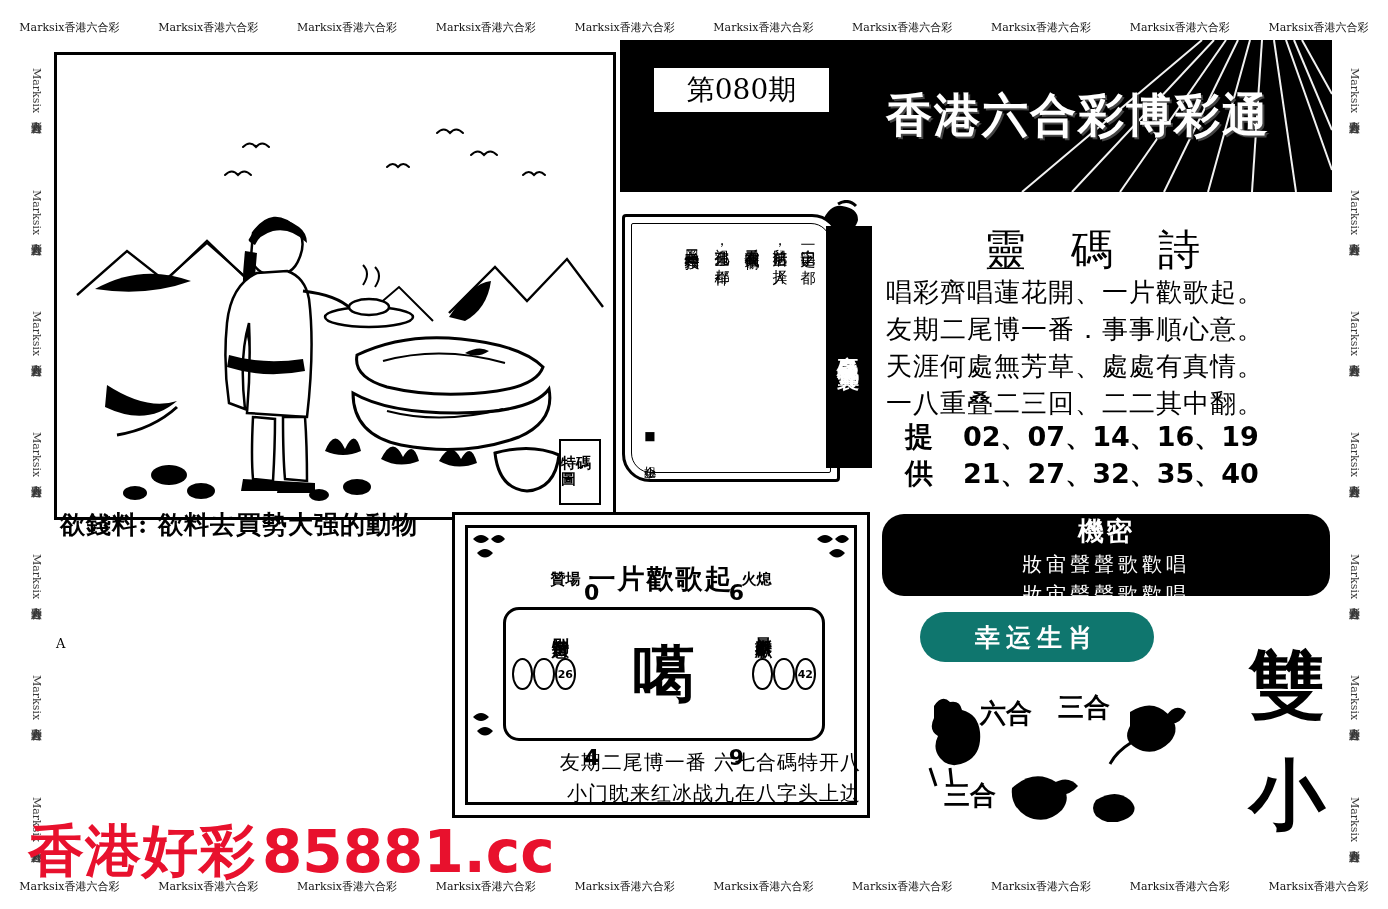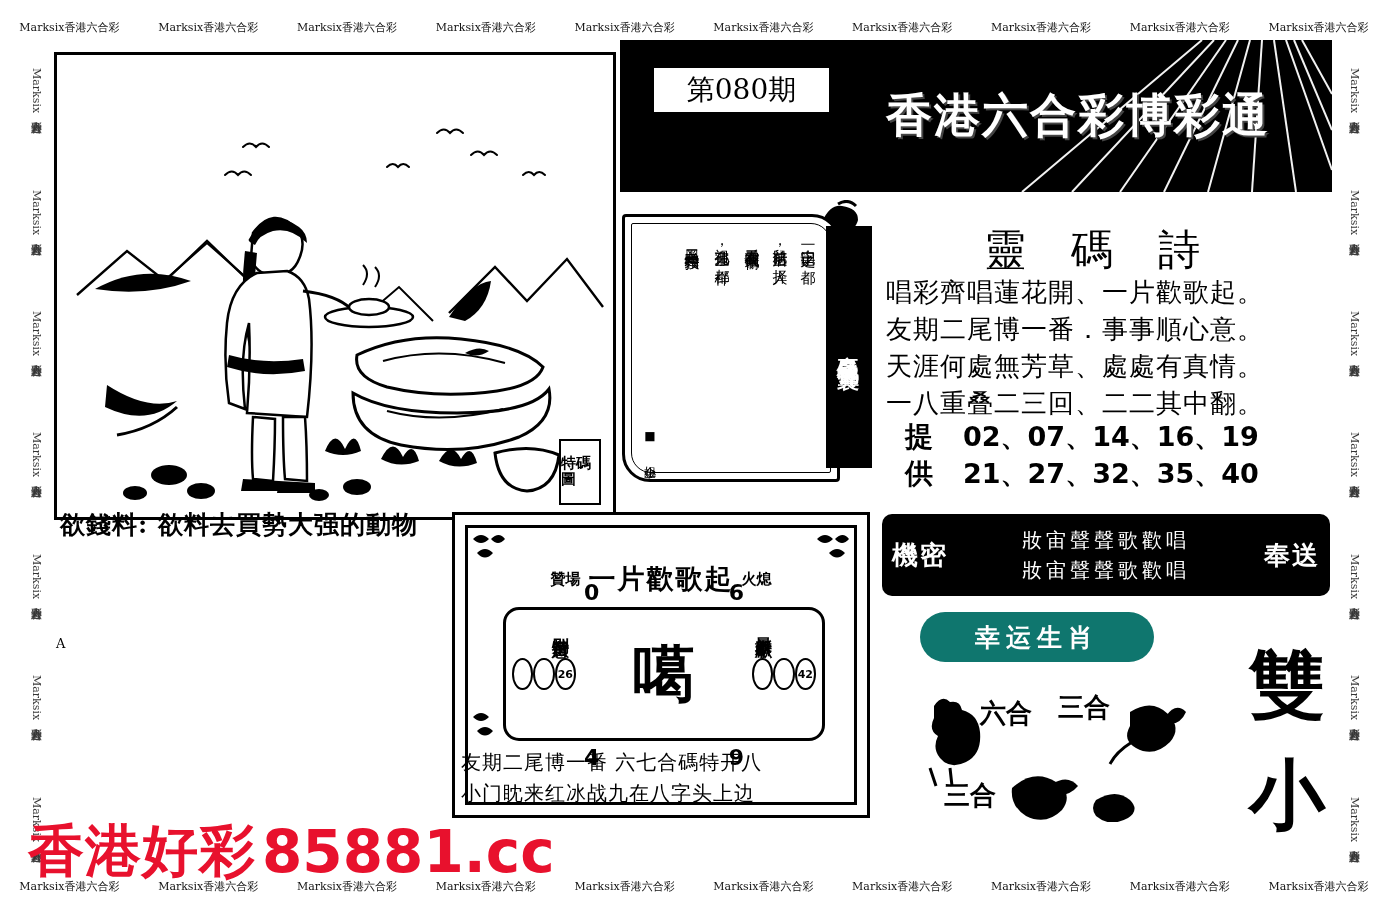--- a/index.html
+++ b/index.html
@@ -99,22 +99,22 @@
     display:flex;
   }
   #tigong .lbl{
     font-family:"DejaVu Serif","Liberation Serif",serif;font-weight:bold;font-size:28px;line-height:1.33;color:#000;width:58px;
   }
   #tigong .nums{font-family:"DejaVu Sans","Liberation Sans",sans-serif;font-weight:bold;font-size:27px;line-height:1.38;color:#000;}
   #tigong .nums div{white-space:nowrap;}
 
   
   #jimi{
-    position:absolute;left:882px;top:514px;width:448px;height:82px;background:#000;border-radius:10px;
-    display:flex;align-items:center;
+    position:absolute;left:882px;top:514px;width:448px;height:82px;background:#000;border-radius:22px;
+    display:flex;align-items:center;flex-direction:column;
   }
   #jimi .side{color:#fff;font-family:"DejaVu Serif","Liberation Serif",serif;font-weight:bold;font-size:26px;letter-spacing:2px;padding:0 10px;}
   #jimi .mid{flex:1;color:#fff;text-align:center;font-family:"DejaVu Serif","Liberation Serif",serif;font-size:20px;line-height:1.5;letter-spacing:4px;}
 
   
   #lucky{
     position:absolute;left:920px;top:612px;width:234px;height:50px;background:#0f766e;border-radius:25px;
     display:flex;align-items:center;justify-content:center;
     color:#fff;font-family:"DejaVu Serif","Liberation Serif",serif;font-weight:bold;font-size:25px;letter-spacing:6px;
   }
@@ -122,21 +122,21 @@
   .zi{position:absolute;font-family:"DejaVu Serif","Liberation Serif",serif;font-weight:bold;color:#000;}
 
   
   #big-chars{
     position:absolute;right:46px;top:630px;width:110px;
     text-align:center;font-family:"DejaVu Serif","Liberation Serif",serif;font-weight:bold;
     font-size:76px;line-height:1.45;color:#000;
   }
 
   
-  #mid-box{position:absolute;left:452px;top:512px;width:412px;height:300px;border:3px solid #000;background:#fff;}
+  #mid-box{position:absolute;left:452px;top:512px;width:412px;height:300px;border:3px solid #000;background:#fff;text-align:right;}
   #mid-box .inner{position:absolute;left:10px;top:10px;right:10px;bottom:10px;border:3px solid #000;}
   .corner-orn{position:absolute;width:40px;height:40px;}
   #xuanji-row{position:absolute;left:0;top:46px;width:412px;display:flex;align-items:center;justify-content:center;gap:8px;}
   #xuanji-row .sm{font-family:"DejaVu Serif","Liberation Serif",serif;font-weight:bold;font-size:15px;color:#000;}
   #xuanji-row .big{font-family:"DejaVu Serif","Liberation Serif",serif;font-weight:bold;font-size:27px;color:#000;letter-spacing:2px;}
   #dice{
     position:absolute;left:48px;top:92px;width:316px;height:128px;border:3px solid #000;border-radius:16px;
   }
   .dcol{position:absolute;top:8px;width:64px;height:112px;display:flex;flex-direction:row;align-items:center;justify-content:space-around;}
   .circ{width:28px;height:28px;border:2px solid #000;border-radius:50%;display:flex;align-items:center;justify-content:center;font-size:11px;font-weight:bold;font-family:"DejaVu Sans",sans-serif;}

